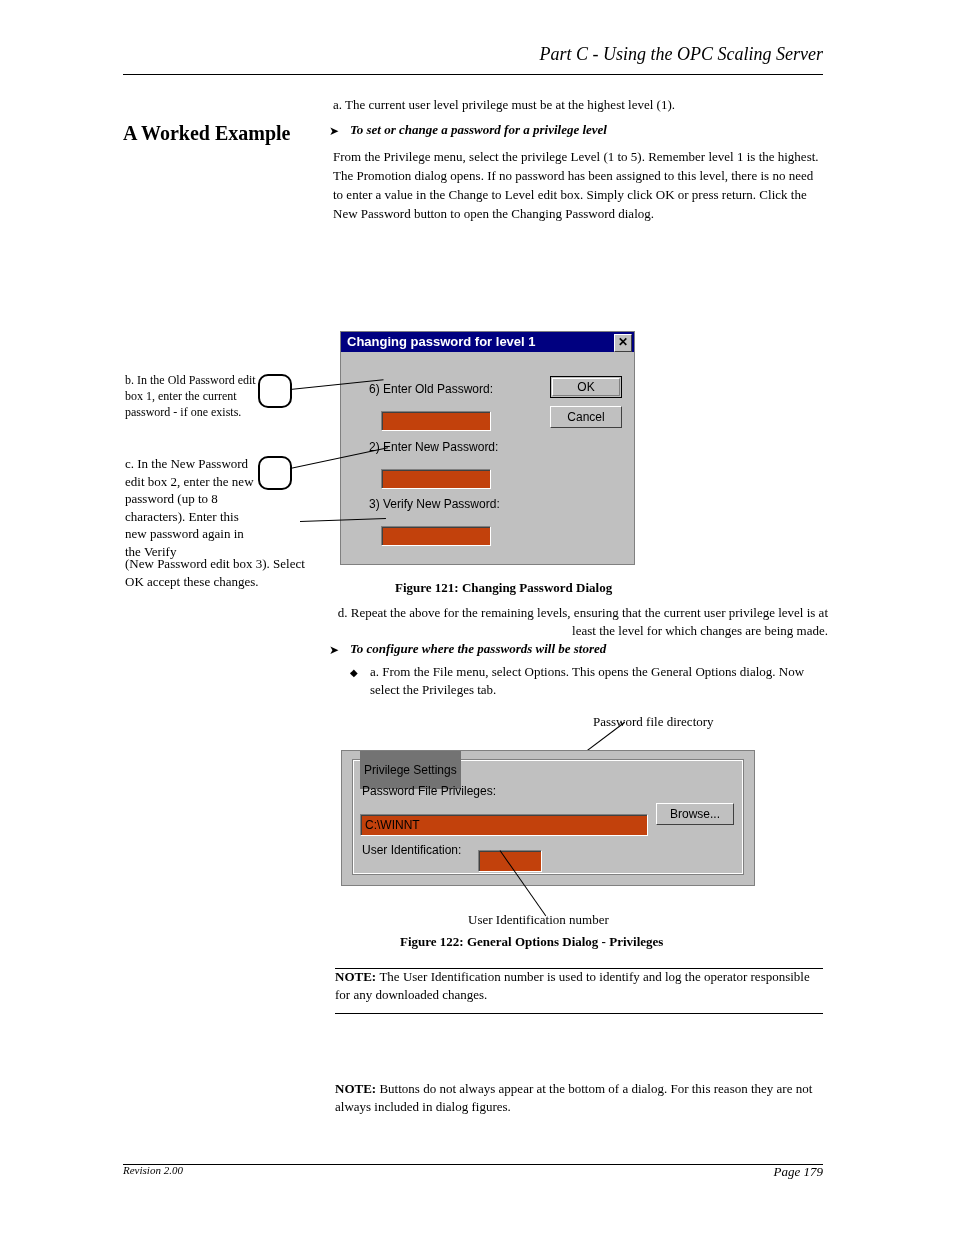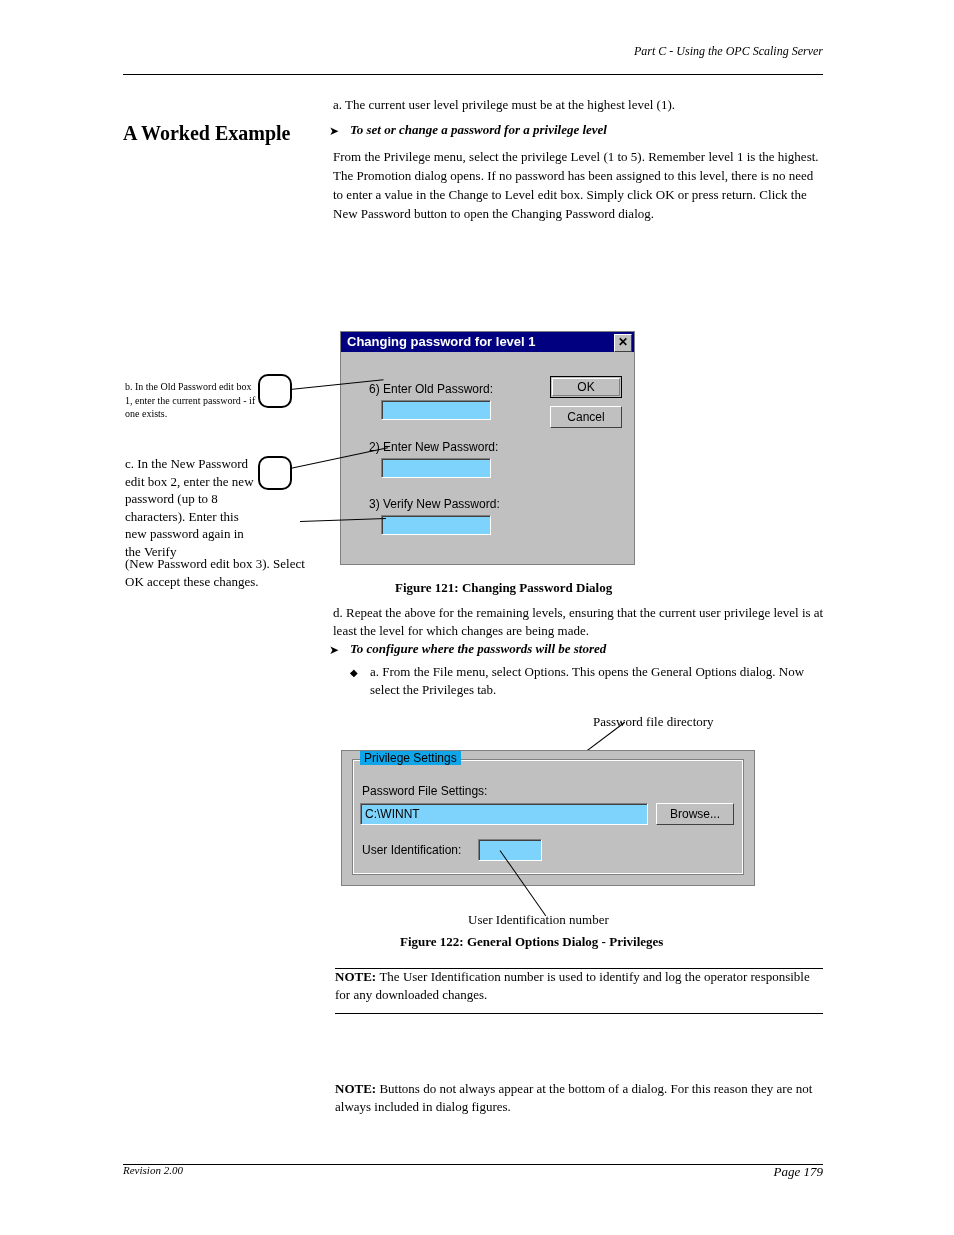--- a/index.html
+++ b/index.html
@@ -38,26 +38,26 @@
     position: absolute; right: 2px; top: 2px; width: 16px; height: 16px;
     background: #c0c0c0;
     border-top: 1px solid #fff; border-left: 1px solid #fff;
     border-right: 1px solid #404040; border-bottom: 1px solid #404040;
     font-family: Arial, sans-serif; font-size: 12px; font-weight: bold;
     text-align: center; line-height: 14px; color: #000; cursor: default;
   }
   .dlg1-body { position: absolute; left: 0; top: 20px; right: 0; bottom: 0; }
   .dlg1 .lbl { position: absolute; font-size: 12px; color:#000; }
   .win-input {
-    position: absolute; background: #7dd3fc; color:#000;
+    position: absolute; background: #c2410c; color:#000;
     border-top: 1px solid #808080; border-left: 1px solid #808080;
     border-right: 1px solid #fff; border-bottom: 1px solid #fff;
     box-shadow: inset 1px 1px 0 #404040;
     height: 20px; box-sizing: border-box;
-    font-size: 12px; padding: 2px 4px;
+    font-size: 12px; padding: 2px 4px; margin-top: 11px;
   }
   .win-button {
     position: absolute; background: #c0c0c0; color:#000;
     border-top: 1px solid #fff; border-left: 1px solid #fff;
     border-right: 1px solid #404040; border-bottom: 1px solid #404040;
     font-size: 12px; text-align: center; cursor: default;
     box-sizing: border-box;
   }
   .win-button.default { border: 1px solid #000; }
   .win-button.default::after {
@@ -71,40 +71,40 @@
   .priv-panel {
     left: 341px; top: 750px; width: 412px; height: 134px;
     background: #c0c0c0; border: 1px solid #808080;
   }
   .priv-group {
     position:absolute; left:10px; top:8px; right:10px; bottom:10px;
     border: 1px solid #808080;
     box-shadow: inset -1px -1px 0 #fff, inset 1px 1px 0 #fff;
   }
   .priv-legend {
-    position:absolute; left:18px; top:0px; background:#0ea5e9;
-    padding: 0 4px; font-size: 12px; color:#000;
+    position:absolute; left:18px; top:0px; background:#737373;
+    padding: 12px 4px; font-size: 12px; color:#000;
   }
   .priv-label { position:absolute; font-size:12px; color:#000; }
 
   
   .rbox {
     width: 30px; height: 30px; border: 2px solid #000; border-radius: 10px;
   }
 
   
   .line { position:absolute; background:#000; }
 </style>
 </head>
 <body>
 
 <div class="page">
 
   <hr class="sep abs" style="left:123px; top:66px; width:700px;">
-  <div class="abs serif ital" style="right:131px; top:44px; font-size:12px;">Part C - Using the OPC Scaling Server</div>
+  <div class="abs serif ital" style="right:131px; top:44px; font-size:18px;">Part C - Using the OPC Scaling Server</div>
 
   <div class="abs serif bold" style="left:123px; top:122px; font-size:20px;">A Worked Example</div>
 
   <div class="abs serif" style="left:333px; top:97px; width:490px; font-size:13px;">a.  The current user level privilege must be at the highest level (1).</div>
 
   <div class="abs" style="left:329px; top:124px; font-size:12px;">➤</div>
   <div class="abs serif ital bold" style="left:350px; top:122px; width:470px; font-size:13px;">To set or change a password for a privilege level</div>
 
   <div class="abs serif" style="left:333px; top:148px; width:492px; font-size:13px; line-height:1.45;">From the Privilege menu, select the privilege Level (1 to 5).  Remember level 1 is the highest.  The Promotion dialog opens.  If no password has been assigned to this level, there is no need to enter a value in the Change to Level edit box.  Simply click OK or press return.  Click the New Password button to open the Changing Password dialog.</div>
 
@@ -124,51 +124,51 @@
     </div>
   </div>
 
   <div class="abs rbox" style="left:258px; top:374px;"></div>
   <div class="abs rbox" style="left:258px; top:456px;"></div>
 
   <div class="line" style="left:290px; top:389px; width:94px; height:1px; transform:rotate(-6deg); transform-origin:left center;"></div>
   <div class="line" style="left:290px; top:468px; width:100px; height:1px; transform:rotate(-12deg); transform-origin:left center;"></div>
   <div class="line" style="left:300px; top:521px; width:86px; height:1px; transform:rotate(-2deg); transform-origin:left center;"></div>
 
-  <div class="abs serif" style="left:125px; top:380px; width:133px; font-size:10px; line-height:1.35;">
+  <div class="abs serif" style="left:125px; top:372px; width:133px; font-size:12px; line-height:1.35;">
     <span>b.  In the Old Password edit box</span>
     <span>1</span><span>, enter the current password - if one exists.</span>
   </div>
 
   <div class="abs serif" style="left:125px; top:455px; width:133px; font-size:13px; line-height:1.35;">
     <span>c.  In the New Password edit box</span>
     <span>2</span><span>, enter the new password (up to 8 characters).  Enter this new password again in the Verify</span>
   </div>
 
   <div class="abs serif" style="left:125px; top:555px; width:200px; font-size:13px; line-height:1.35;">
     <span>(New Password edit box </span><span>3</span><span>).  Select OK accept these changes.</span>
   </div>
 
   <div class="abs serif bold" style="left:395px; top:580px; font-size:13px;">Figure 121: Changing Password Dialog</div>
 
-  <div class="abs serif" style="left:333px; top:604px; width:495px; font-size:13px; line-height:1.4;">d.  Repeat the above for the remaining levels, ensuring that the current user privilege level is at least the level for which changes are being made.</div>
+  <div class="abs serif" style="left:333px; top:604px; width:495px; font-size:13px; line-height:1.4;text-align:right;">d.  Repeat the above for the remaining levels, ensuring that the current user privilege level is at least the level for which changes are being made.</div>
 
   <div class="abs" style="left:329px; top:643px; font-size:12px;">➤</div>
   <div class="abs serif ital bold" style="left:350px; top:641px; width:470px; font-size:13px;">To configure where the passwords will be stored</div>
 
   <div class="abs" style="left:350px; top:667px; font-size:10px;">◆</div>
   <div class="abs serif" style="left:370px; top:663px; width:455px; font-size:13px; line-height:1.4;">a.  From the File menu, select Options. This opens the General Options dialog.  Now select the Privileges tab.</div>
 
   <div class="abs serif" style="left:593px; top:714px; font-size:13px;">Password file directory</div>
   <div class="line" style="left:505px; top:812px; width:150px; height:1px; transform:rotate(-37deg); transform-origin:left center;"></div>
 
   <div class="abs priv-panel">
     <div class="priv-group"></div>
     <div class="priv-legend">Privilege Settings</div>
-    <div class="priv-label" style="left:20px; top:33px;">Password File Settings:</div>
+    <div class="priv-label" style="left:20px; top:33px;">Password File Privileges:</div>
     <input class="win-input" style="left: 18px; top: 52px; width: 288px; height: 22px;" value="C:\WINNT">
     <div class="win-button" style="left:314px; top:52px; width:78px; height:22px; line-height:20px;"><span>Browse...</span></div>
     <div class="priv-label" style="left:20px; top:92px;">User Identification:</div>
     <input class="win-input" style="left: 136px; top: 88px; width: 64px; height: 22px;" value="">
   </div>
 
   <div class="line" style="left:500px; top:850px; width:80px; height:1px; transform:rotate(55deg); transform-origin:left center;"></div>
   <div class="abs serif" style="left:468px; top:912px; font-size:13px;">User Identification number</div>
 
   <div class="abs serif bold" style="left:400px; top:934px; font-size:13px;">Figure 122: General Options Dialog - Privileges</div>

